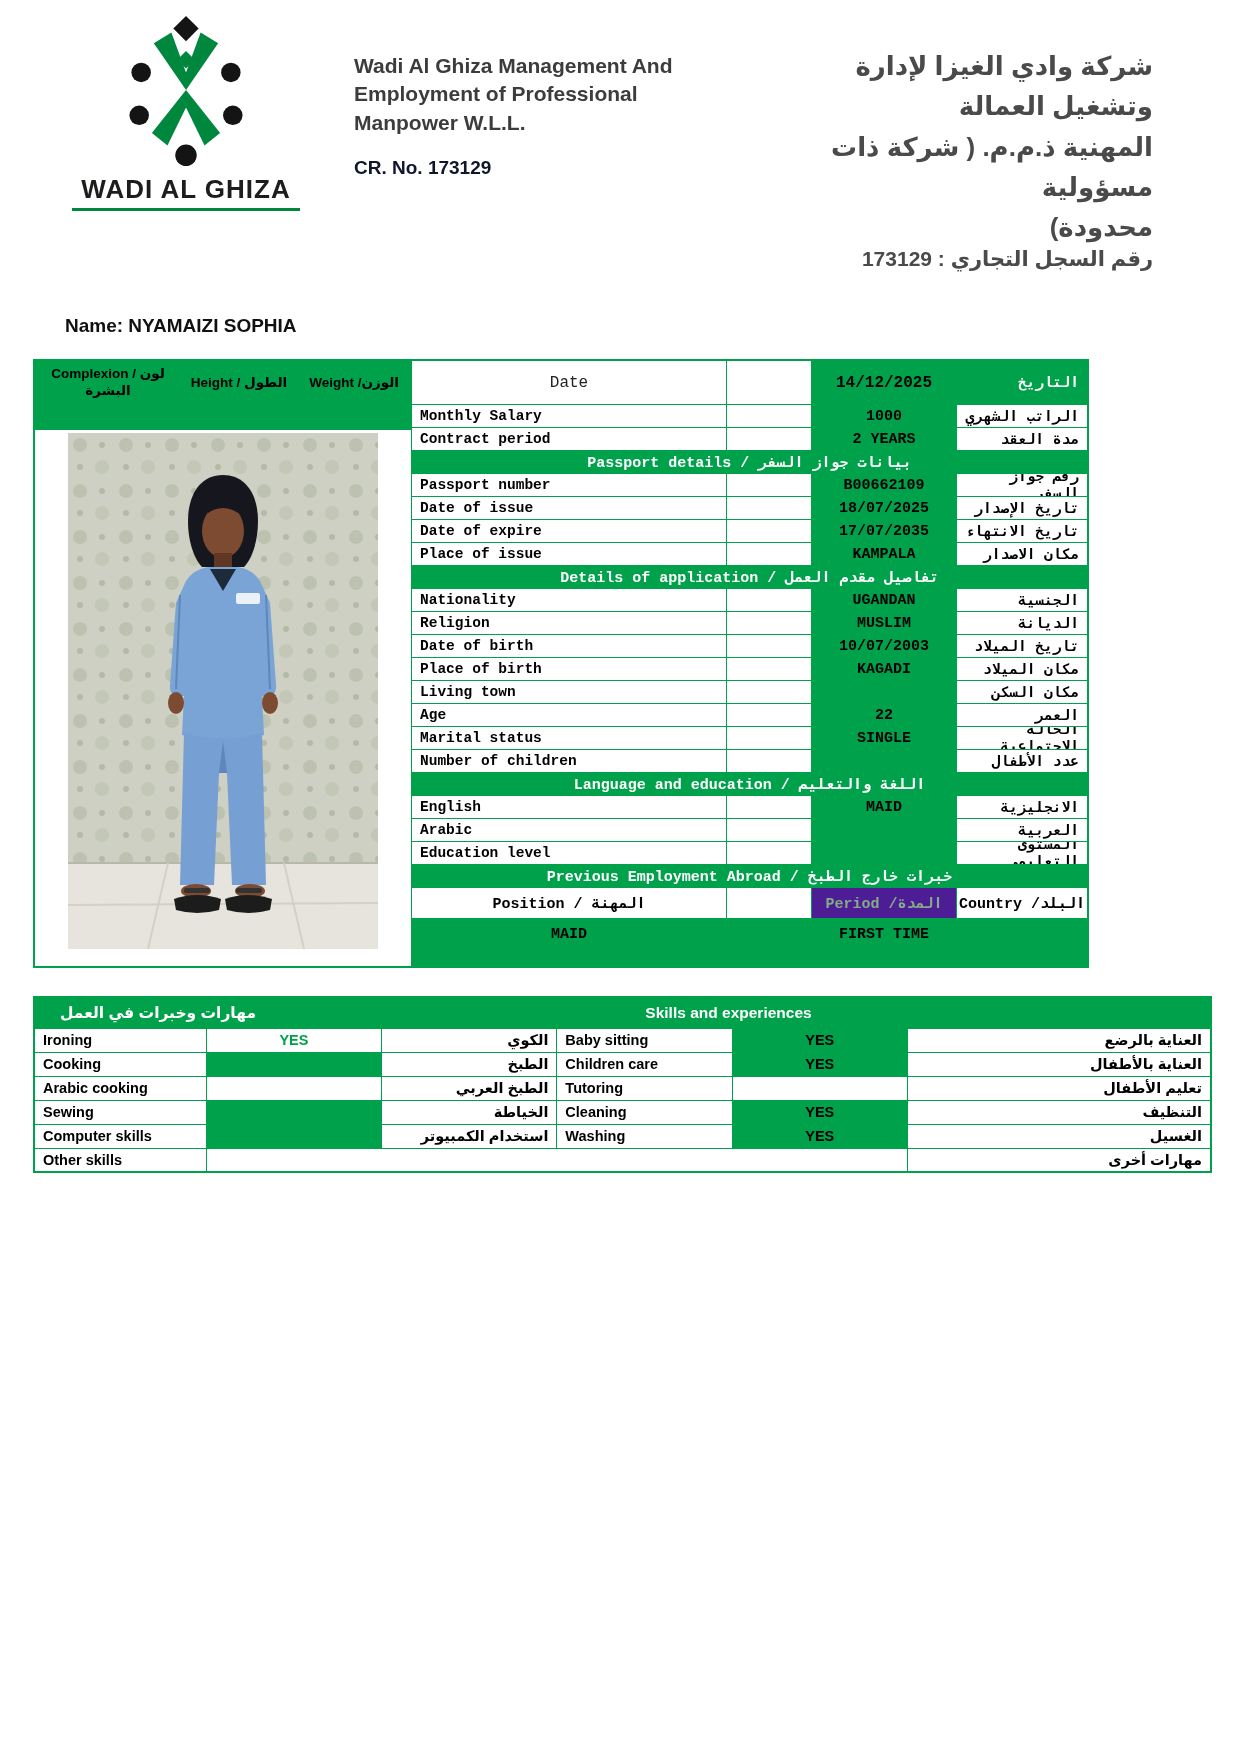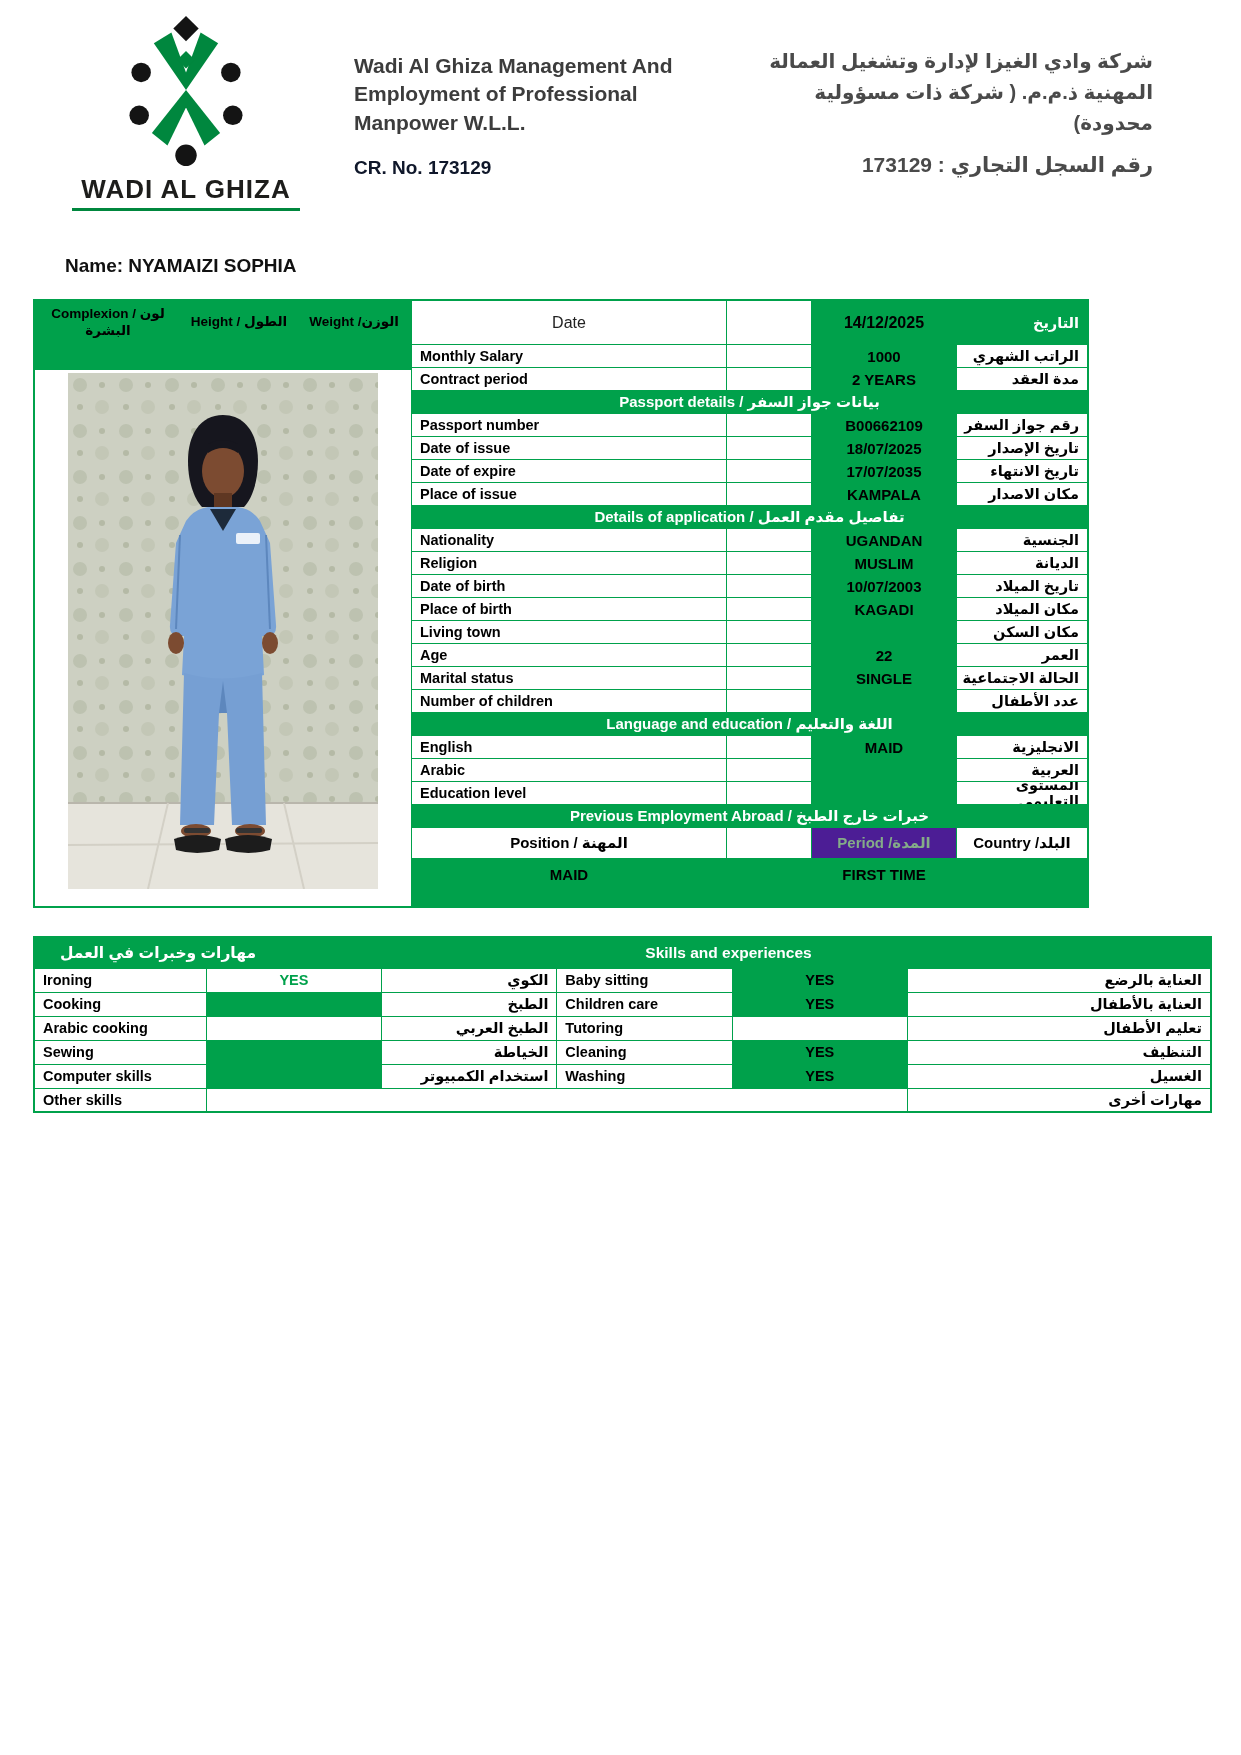--- a/index.html
+++ b/index.html
@@ -13,39 +13,39 @@
   
   .letterhead { display:flex; padding:12px 88px 0 72px; }
   .logo-block { width:228px; display:flex; flex-direction:column; align-items:center; flex-shrink:0; }
   .logo-svg { width:150px; height:156px; }
   .brand { font-size:26px; font-weight:bold; letter-spacing:1px; color:#1d1d1b; margin-top:6px; white-space:nowrap; }
   .brand-underline { width:228px; height:3px; background:var(--gd); margin-top:3px; }
   .company-en { margin-left:54px; padding-top:40px; }
   .company-en .lines { font-size:21px; font-weight:bold; color:#3c3c3c; line-height:1.35; white-space:pre-line; }
   .cr-en { margin-top:20px; font-size:19px; font-weight:bold; color:#0f172a; }
   .company-ar { margin-left:auto; width:400px; text-align:right; direction:rtl; padding-top:34px; }
-  .company-ar .lines { font-size:20px; font-weight:bold; color:#4a4a4a; line-height:1.55; white-space:pre-line; }
-  .cr-ar { margin-top:14px; font-size:21px; font-weight:bold; color:#4a4a4a; }
+  .company-ar .lines { font-size:26px; font-weight:bold; color:#4a4a4a; line-height:1.55; white-space:pre-line; }
+  .cr-ar { margin-top:0; font-size:21px; font-weight:bold; color:#4a4a4a; }
 
   
   .name-line { margin:44px 0 0 65px; font-size:19px; font-weight:bold; color:#111; }
 
   
   .info-table { margin:22px 0 0 33px; width:1056px; border:2px solid var(--g); display:flex; background:#fff; }
   .left-part { width:377px; display:flex; flex-direction:column; flex-shrink:0; }
   .lp-head, .lp-strip { display:grid; grid-template-columns:147px 115px 115px; }
   .lp-head { height:44px; }
   .lp-strip { height:25px; }
   .lp-head .cell, .lp-strip .cell { border-right:1px solid var(--g); border-bottom:1px solid var(--g); }
   .lp-head .cell { display:flex; align-items:center; justify-content:center; text-align:center;
                    font-size:13.5px; font-weight:bold; line-height:1.25; padding:2px 4px; }
   .lp-photo { flex:1; border-right:1px solid var(--g); display:flex; justify-content:center; align-items:flex-start; padding-top:3px; background:#fff; }
   .photo-svg { width:310px; height:516px; display:block; }
 
-  .right-part { width:675px; display:flex; flex-direction:column; }
+  .right-part { width:675px; display:flex; flex-direction:column;font-family:Liberation Mono, monospace; }
   .irow { display:grid; grid-template-columns:315px 85px 145px 130px; }
   .irow .cell { border-right:1px solid var(--g); border-bottom:1px solid var(--g); display:flex; align-items:center; overflow:hidden; }
   .irow .cell:last-child { border-right:none; }
   .r-date { height:44px; }
   .r-field, .r-section { height:23px; }
   .r-subheader, .r-experience { height:31px; }
   .r-filler { flex:1; min-height:16px; }
   .r-filler .cell { border-bottom:none; }
   .span { grid-column:1 / -1; }
   .green { background:var(--g); }

